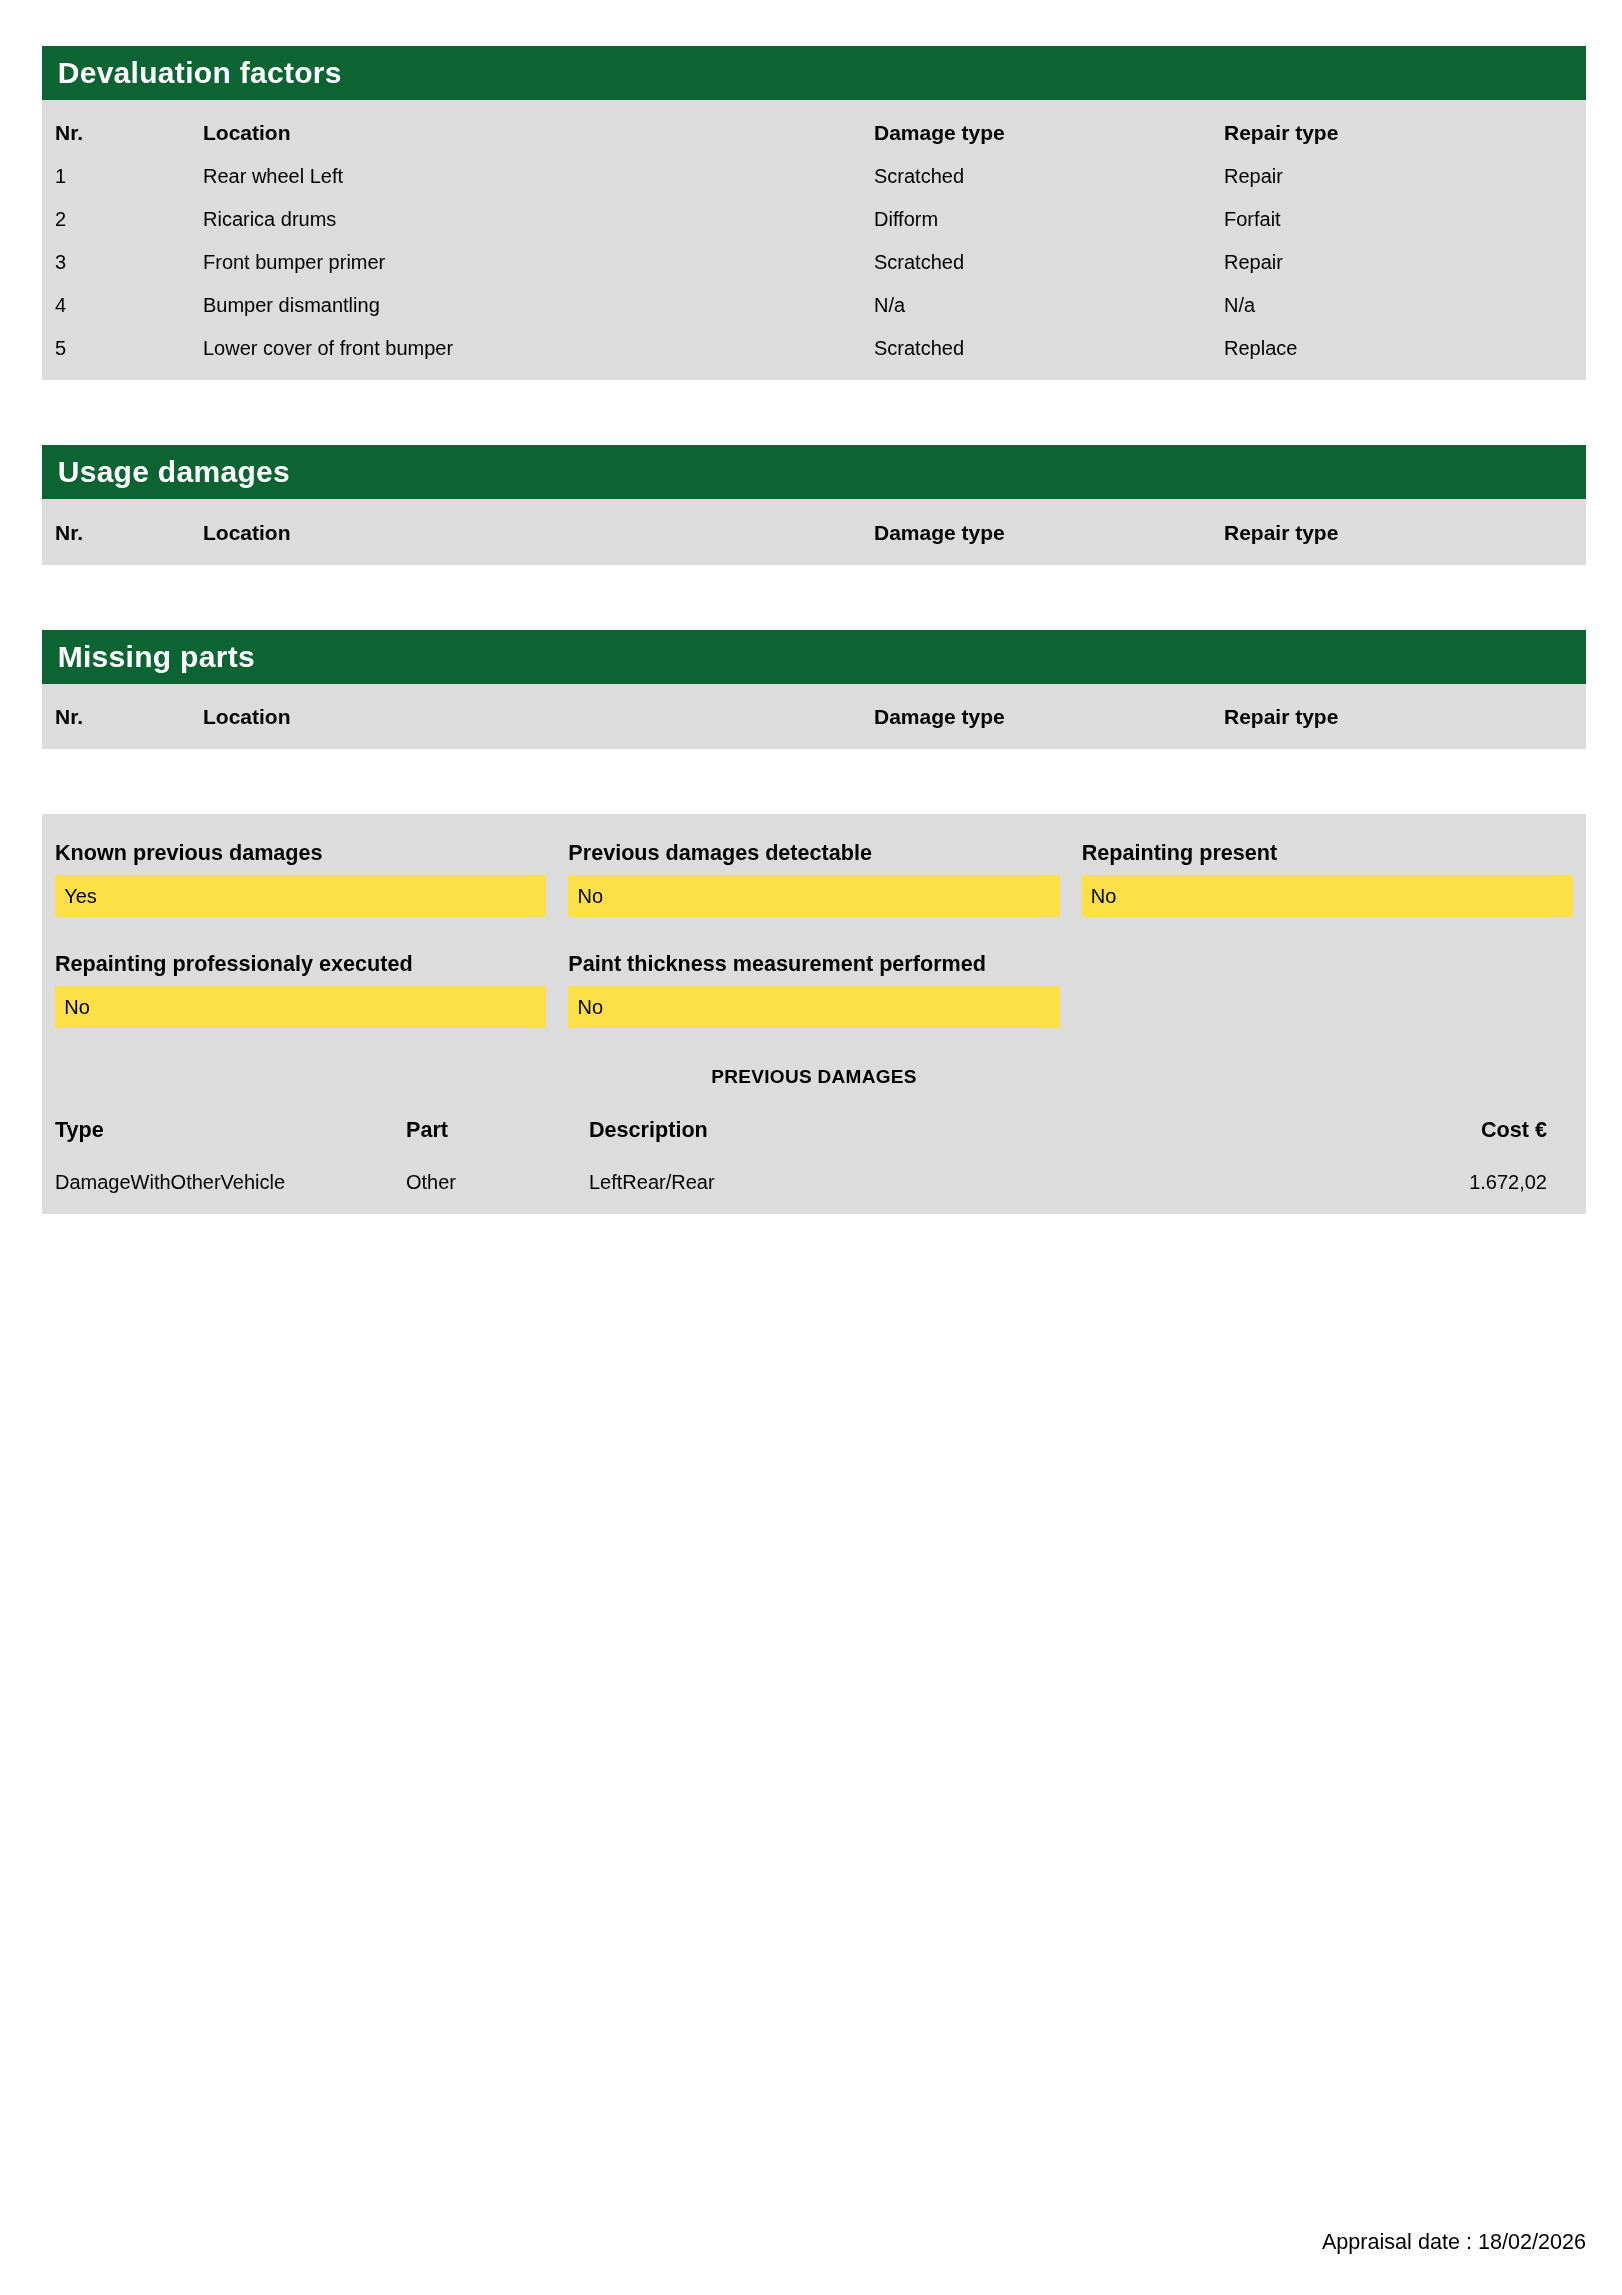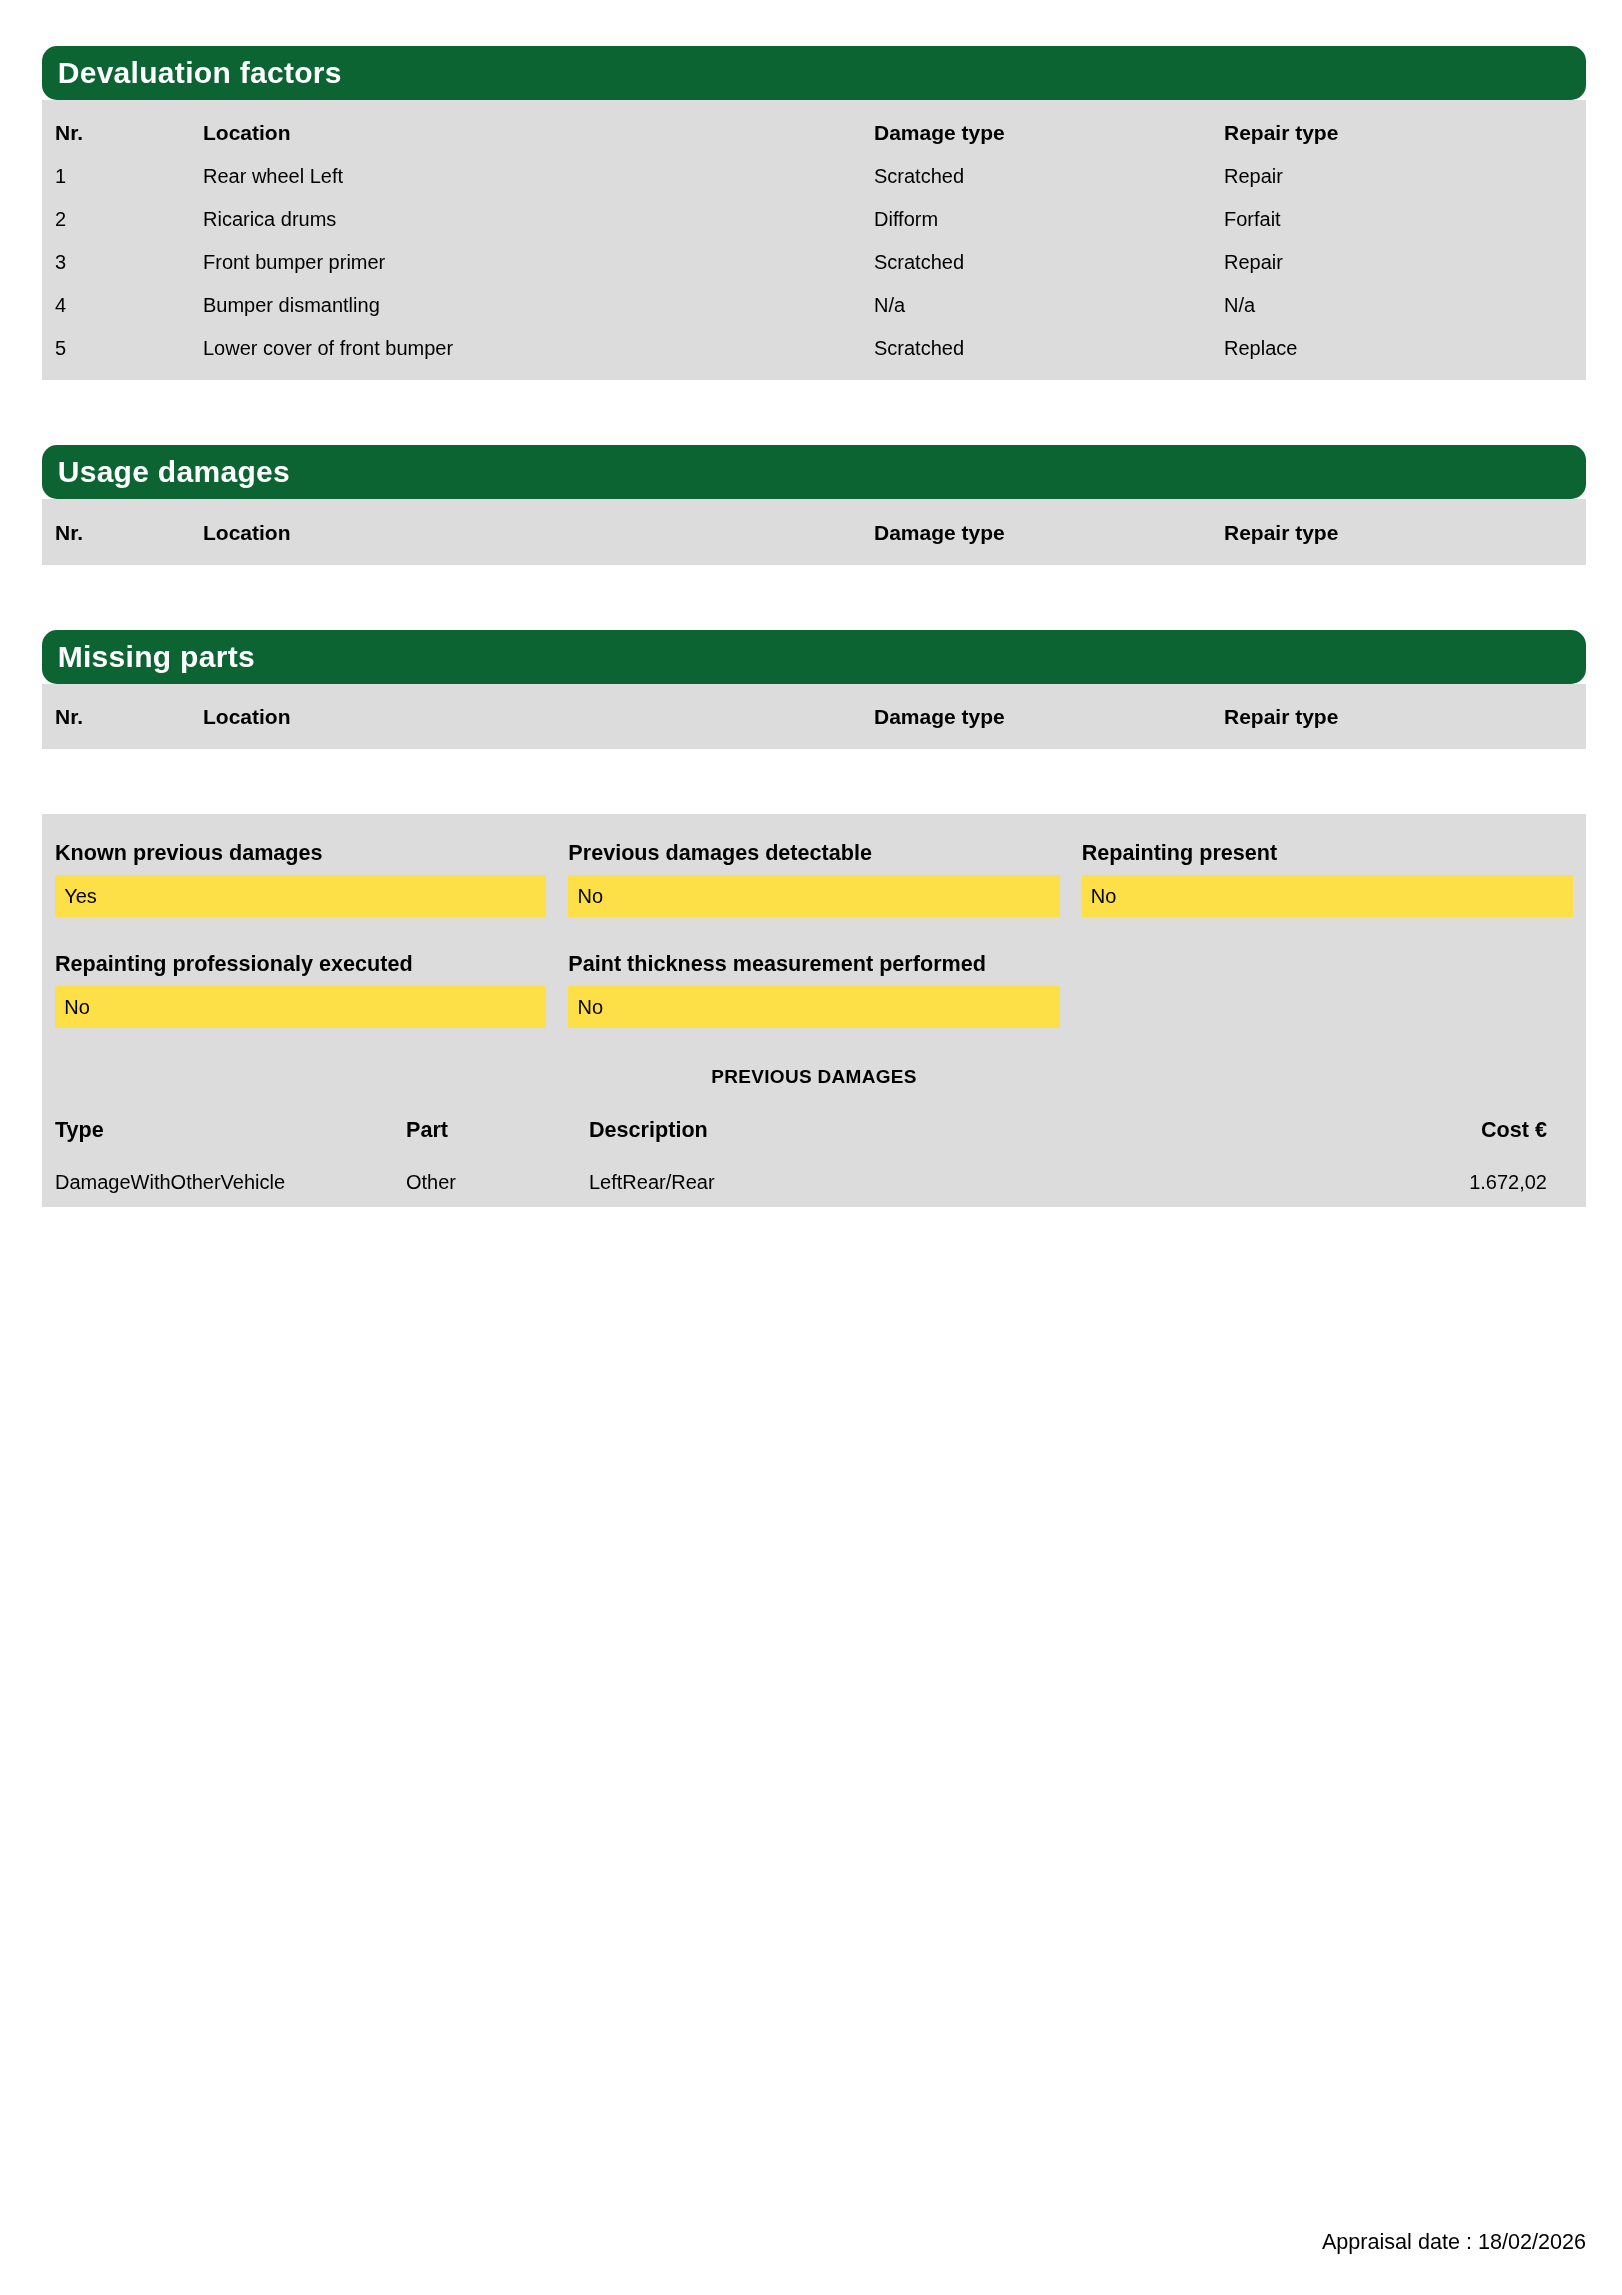--- a/index.html
+++ b/index.html
@@ -24,36 +24,35 @@
   .sec-header {
     height: 54px;
     background: #0d6433;
     color: #ffffff;
     display: flex;
     align-items: center;
     padding-left: 15.7px;
     font-size: 30px;
     font-weight: bold;
     letter-spacing: 0.3px;
-    border-radius: 15px;
   }
   .sec-body {
     background: #dcdcdc;
   }
   
   .dmg-table { padding: 11.8px 13px 10.5px 13px; }
   .dmg-row {
     display: grid;
     grid-template-columns: 148px 671px 350px 1fr;
     align-items: center;
   }
   .dmg-row.head { height: 43px; font-weight: bold; font-size: 21px; }
   .dmg-row.data { height: 43px; font-size: 20px; }
   
-  .merc-body { padding: 26px 13px 13px 13px; margin-top: 38px; }
+  .merc-body { padding: 26px 13px 20px 13px; margin-top: 38px; }
   .field-grid {
     display: grid;
     grid-template-columns: 1fr 1fr 1fr;
     column-gap: 22px;
   }
   .field-grid.second { margin-top: 34px; }
   .field label {
     display: block;
     font-size: 21.6px;
     font-weight: bold;

